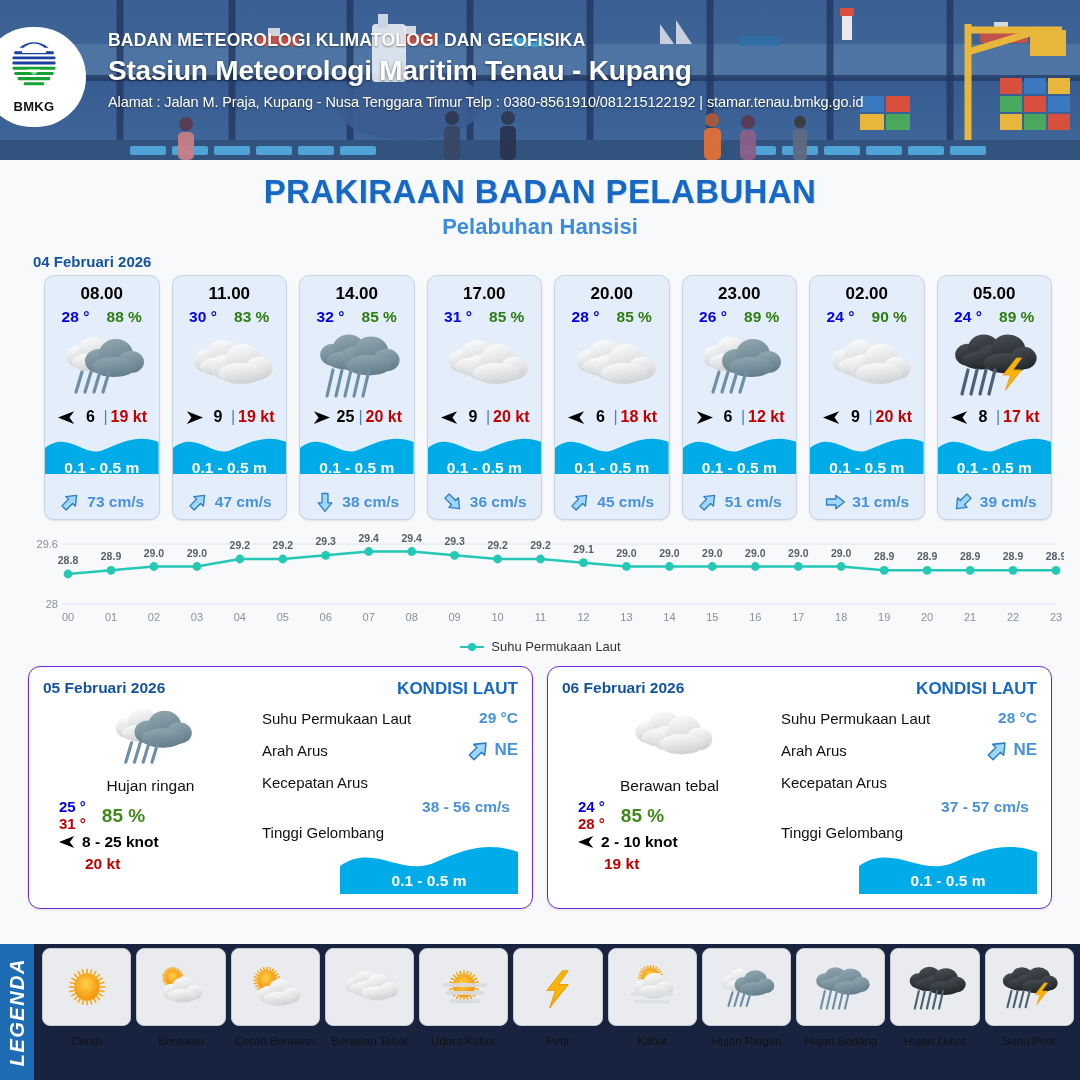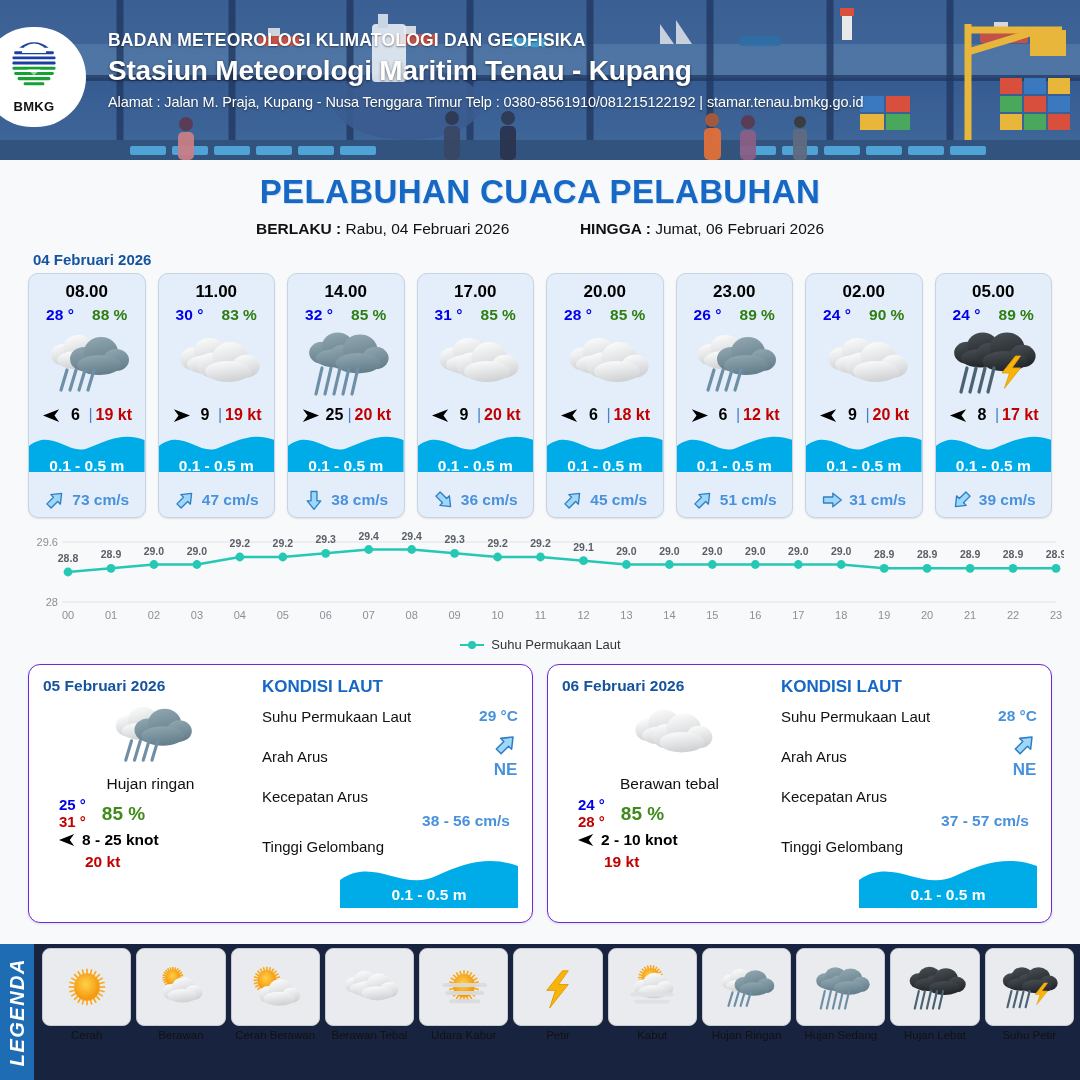--- a/index.html
+++ b/index.html
@@ -47,21 +47,21 @@
     text-shadow:1px 1px 0 #cfe0f2;
   }
   #sub-title { font-size:22px; font-weight:bold; color:#3d8ddc; margin-top:3px; }
   #validity { margin-top:9px; font-size:15.5px; color:#111; }
   #validity .lbl { font-weight:bold; }
   #validity .gap { display:inline-block; width:62px; }
 
   
   #date-label-1 { margin:13px 0 5px 33px; font-size:15px; font-weight:bold; color:#14539e; }
   #cards {
-    display:flex; gap:12px; padding:0 28px; align-items:stretch;
+    display:flex; gap:12px; padding:0 28px; align-items:stretch;margin-left:16px;
   }
   .card {
     width:129px; background:#e4eefa;
     border:1px solid #c6d4e4; border-radius:10px;
     overflow:hidden; position:relative;
     box-shadow:0 1px 2px rgba(0,0,0,.10);
     display:flex; flex-direction:column;
   }
   .c-time { text-align:center; font-size:17px; font-weight:bold; color:#000; padding-top:8px; }
   .c-th { display:flex; justify-content:space-around; align-items:baseline; padding:4px 8px 0; }
@@ -114,25 +114,25 @@
   .day-temps { display:flex; flex-direction:column; line-height:1.12; }
   .day-tmin { font-size:15px; font-weight:bold; color:#0000e8; }
   .day-tmax { font-size:15px; font-weight:bold; color:#c20000; }
   .day-hum { font-size:19px; font-weight:bold; color:#3f8a1a; }
   .day-wind { display:flex; align-items:center; gap:5px; padding-left:14px;
               font-size:15.5px; font-weight:bold; color:#000; }
   .day-wind .arw { width:20px; height:16px; }
   .day-gust { font-size:15.5px; font-weight:bold; color:#c20000; margin-top:4px; padding-left:42px; }
 
   .day-right { flex:1; padding-left:4px; position:relative; }
-  .sea-title { font-size:17px; font-weight:bold; color:#1668c4; margin-bottom:3px; }
+  .sea-title { font-size:17px; font-weight:bold; color:#1668c4; margin-bottom:3px;text-align:right; }
   .sea-row { display:flex; justify-content:space-between; align-items:center; min-height:32px; }
   .sea-lbl { font-size:15px; color:#111; }
   .sea-val { font-size:15.5px; font-weight:bold; color:#4891dd; }
-  .sea-dir { display:flex; align-items:center; gap:3px;flex-direction:column; }
+  .sea-dir { display:flex; align-items:center; gap:3px; }
   .sea-dir svg { width:25px; height:25px; }
   .sea-dir span { font-size:17px; font-weight:bold; color:#4891dd; }
   .sea-spd { text-align:right; font-size:15.5px; font-weight:bold; color:#4891dd; padding-right:8px; }
   .sea-wave { position:relative; height:56px; margin-top:-6px; }
   .sea-wave svg { position:absolute; right:0; bottom:0; width:178px; height:56px; }
   .sea-wave span {
     position:absolute; right:0; width:178px; bottom:8px; text-align:center;
     font-size:15.5px; font-weight:bold; color:#fff; z-index:2;
   }
 
@@ -150,21 +150,21 @@
   }
   #legenda-body { flex:1; padding:4px 6px 0 8px; }
   #legenda-note { font-size:12.5px; font-style:italic; color:#fff; padding:3px 0 4px 2px; letter-spacing:-.1px; }
   #legenda-items { display:flex; gap:5px; }
   .leg { flex:1; display:flex; flex-direction:column; align-items:center; }
   .leg-box {
     width:100%; height:78px; background:#e9ebee; border:1px solid #c6cbd2;
     border-radius:8px; display:flex; align-items:center; justify-content:center;
   }
   .leg-box svg { width:62px; height:62px; }
-  .leg-label { font-size:11.5px; color:#111; margin-top:3px; text-align:center; white-space:nowrap; }
+  .leg-label { font-size:11.5px; color:#111; margin-top:9px; text-align:center; white-space:nowrap; }
 </style>
 </head>
 <body>
 
 <div id="header">
   <svg id="header-art" viewBox="0 0 1080 160" preserveAspectRatio="none">
     <defs>
       <linearGradient id="skyG" x1="0" y1="0" x2="0" y2="1">
         <stop offset="0" stop-color="#2b4d87"></stop>
           <stop offset="1" stop-color="#41699b"></stop>
@@ -288,28 +288,22 @@
   </div>
 
   <div id="header-texts">
     <div id="org-name">BADAN METEOROLOGI KLIMATOLOGI DAN GEOFISIKA</div>
     <div id="station-name">Stasiun Meteorologi Maritim Tenau - Kupang</div>
     <div id="address-line">Alamat : Jalan M. Praja, Kupang - Nusa Tenggara Timur Telp : 0380-8561910/081215122192  |  stamar.tenau.bmkg.go.id</div>
   </div>
 </div>
 
 <div id="title-block">
-  <div id="main-title">PELABUHAN CUACA PELABUHAN</div>
-  <div id="validity">
-    <span class="lbl">BERLAKU :</span>
-    <span>Rabu, 04 Februari 2026</span>
-    <span class="gap"></span>
-    <span class="lbl">HINGGA :</span>
-    <span>Jumat, 06 Februari 2026</span>
-  </div>
+  <div id="main-title">PRAKIRAAN BADAN PELABUHAN</div>
+  <div id="sub-title">Pelabuhan Hansisi</div>
 </div>
 
 <div id="date-label-1">04 Februari 2026</div>
 <div id="cards">
     <div class="card">
       <div class="c-time">08.00</div>
      <div class="c-th">
        <span class="c-temp">28 °</span>
        <span class="c-hum">88 %</span>
      </div>

